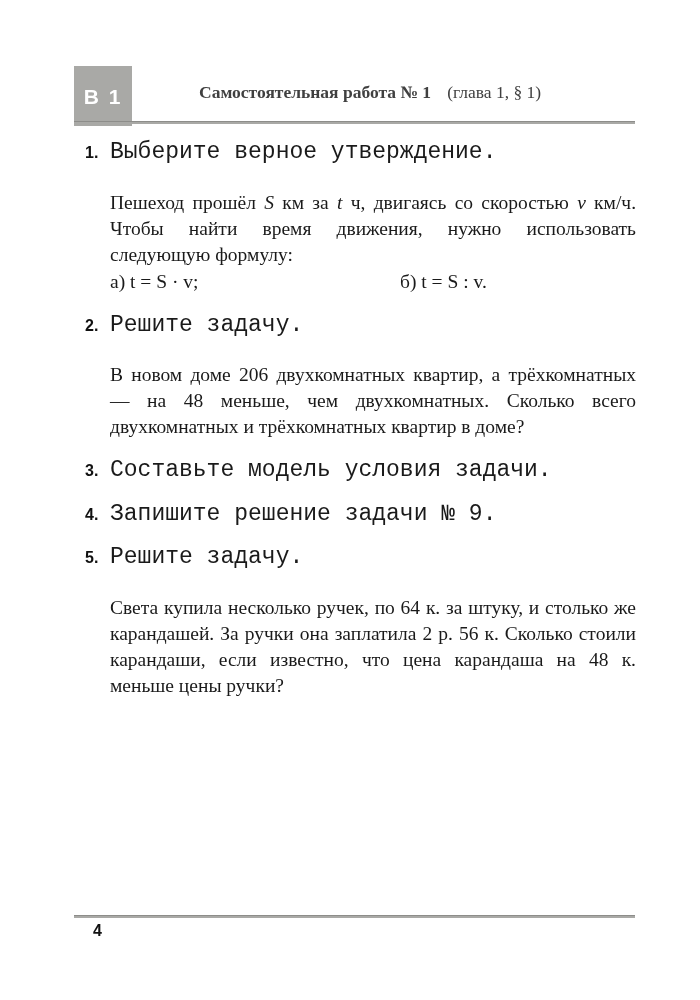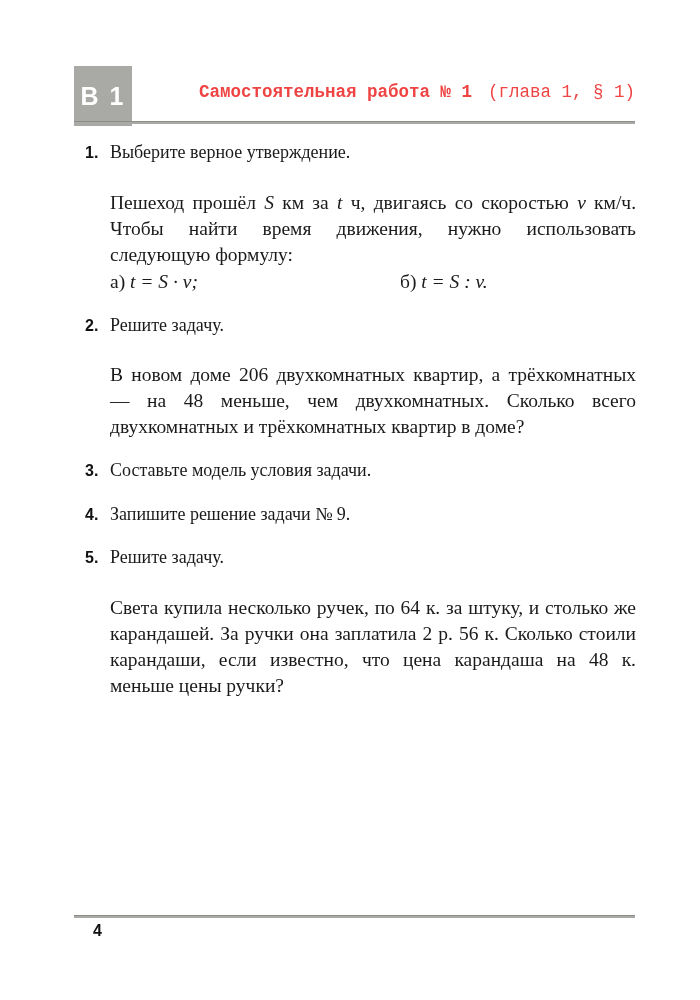--- a/index.html
+++ b/index.html
@@ -35,38 +35,38 @@
   .header-badge {
     position: absolute;
     left: 0;
     top: 0;
     width: 58px;
     height: 60px;
     background: #a9a9a6;
     color: #ffffff;
     font-family: "Liberation Sans", sans-serif;
     font-weight: bold;
-    font-size: 25px;
+    font-size: 21px;
     letter-spacing: 2px;
     display: flex;
     align-items: center;
     justify-content: center;
     line-height: 1;
   }
   .header-title {
     position: absolute;
     left: 125px;
     top: 0;
     height: 52px;
     display: flex;
     align-items: center;
     white-space: nowrap;
-    font-family: Liberation Mono, monospace;
+    font-family: Liberation Serif, serif;
     font-size: 17.5px;
-    color: #ef4444;
+    color: #404040;
   }
   .header-title .t-main {
     font-weight: bold;
   }
   .header-title .t-sub {
     font-weight: normal;
     margin-left: 16px;
   }
   .header-rule {
     position: absolute;
@@ -95,23 +95,23 @@
     position: absolute;
     left: 11px;
     top: 0;
     font-family: "Liberation Sans", sans-serif;
     font-weight: bold;
     font-size: 16px;
     line-height: 25.5px;
     color: #111111;
   }
   .task-lead {
-    font-size: 18px;
+    font-size: 23px;
     line-height: 25.5px;
-    font-family: Liberation Serif, serif;
+    font-family: Liberation Mono, monospace;
   }
   .task-body {
     font-size: 19.5px;
     line-height: 26px;
     text-align: justify;
     font-family: "Liberation Serif", serif;
     margin-top: 24px;
   }
 
   
@@ -123,21 +123,20 @@
   }
   .opt {
     position: absolute;
     top: 0;
     white-space: nowrap;
   }
   .opt-a { left: 0; }
   .opt-b { left: 290px; }
   .options-spacer { height: 26px; }
   .formula {
-    font-style: italic;
     font-family: "Liberation Serif", serif;
   }
   .var {
     font-style: italic;
   }
 
   
   .footer-rule {
     position: absolute;
     left: 74px;

